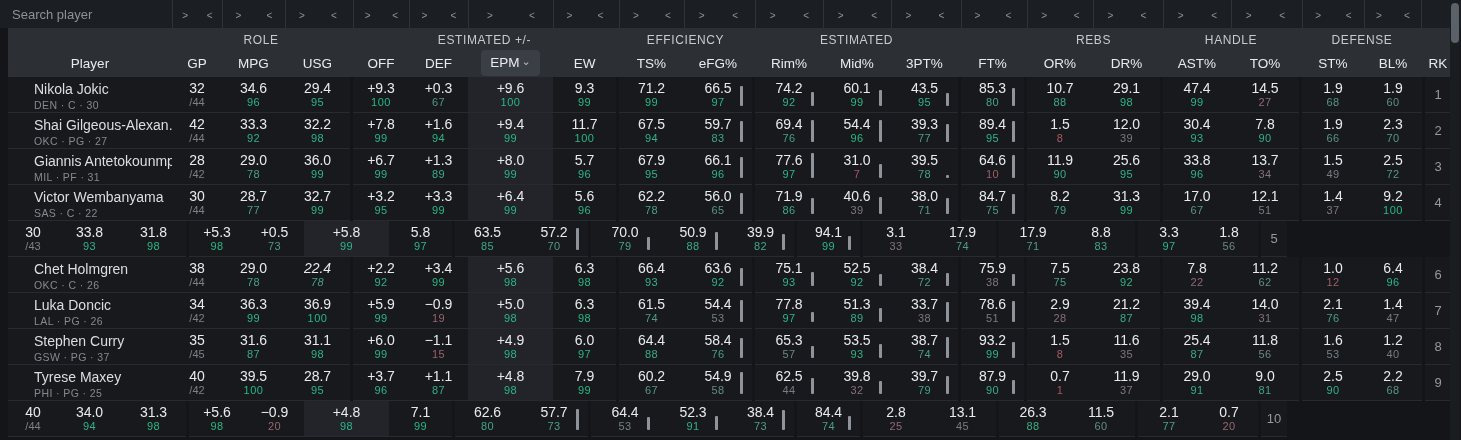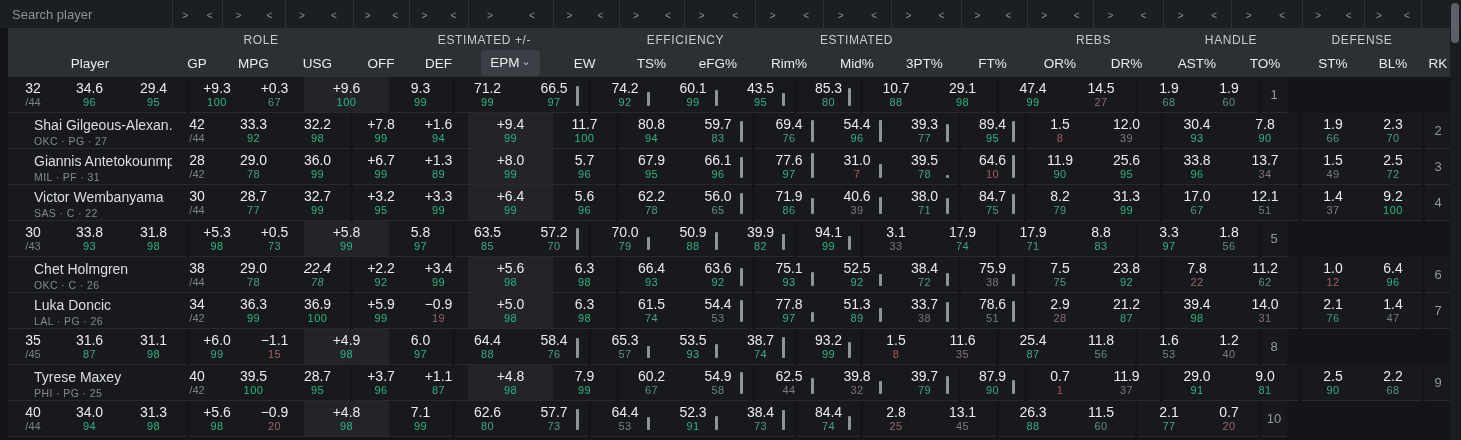--- a/index.html
+++ b/index.html
@@ -164,20 +164,24 @@
         <div class="hcell" style="width: 68px;">AST%</div>
         <div class="hcell gapR" style="width: 68px;">TO%</div>
         <div class="hcell" style="width: 62px;">ST%</div>
         <div class="hcell gapR" style="width: 58px;">BL%</div>
         <div class="hcell" style="width: 26px;">RK</div>
       </div>
   </div>
 
   <div id="tbody">
       <div class="row">
+        <div class="cell player" style="width: 164px;">
+          <div class="name">Nikola Jokic</div>
+          <div class="tpa">DEN · C · 30</div>
+        </div>
         <div class="cell" style="width: 50px;">
           <div class="v">32</div>
           <div class="sub">/44</div>
         </div>
         <div class="cell" style="width: 63px;">
           <div class="v">34.6</div>
           <div class="p" style="color: rgb(45, 181, 132);">96</div>
         </div>
         <div class="cell gapR" style="width: 65px;">
           <div class="v">29.4</div>
@@ -283,21 +287,21 @@
         </div>
         <div class="cell hl" style="width: 85px;">
           <div class="v">+9.4</div>
           <div class="p" style="color: rgb(41, 184, 132);">99</div>
         </div>
         <div class="cell gapR" style="width: 63px;">
           <div class="v">11.7</div>
           <div class="p" style="color: rgb(40, 185, 132);">100</div>
         </div>
         <div class="cell" style="width: 65px;">
-          <div class="v">80.8</div>
+          <div class="v">67.5</div>
           <div class="p" style="color: rgb(48, 179, 132);">94</div>
         </div>
         <div class="cell gapR" style="width: 68px;">
           <div class="v">59.7</div>
           <div class="p" style="color: rgb(64, 167, 132);">83</div>
           <span class="vbar" style="height: 21px; background: rgb(143, 148, 154);"></span>
         </div>
         <div class="cell" style="width: 68px;">
           <div class="v">69.4</div>
           <div class="p" style="color: rgb(74, 159, 132);">76</div>
@@ -786,20 +790,24 @@
         </div>
         <div class="cell gapR" style="width: 58px;">
           <div class="v">1.4</div>
           <div class="p" style="color: rgb(121, 124, 131);">47</div>
         </div>
         <div class="cell rk-cell" style="width: 26px;">
           <div>7</div>
         </div>
       </div>
       <div class="row">
+        <div class="cell player" style="width: 164px;">
+          <div class="name">Stephen Curry</div>
+          <div class="tpa">GSW · PG · 37</div>
+        </div>
         <div class="cell" style="width: 50px;">
           <div class="v">35</div>
           <div class="sub">/45</div>
         </div>
         <div class="cell" style="width: 63px;">
           <div class="v">31.6</div>
           <div class="p" style="color: rgb(58, 171, 132);">87</div>
         </div>
         <div class="cell gapR" style="width: 65px;">
           <div class="v">31.1</div>

